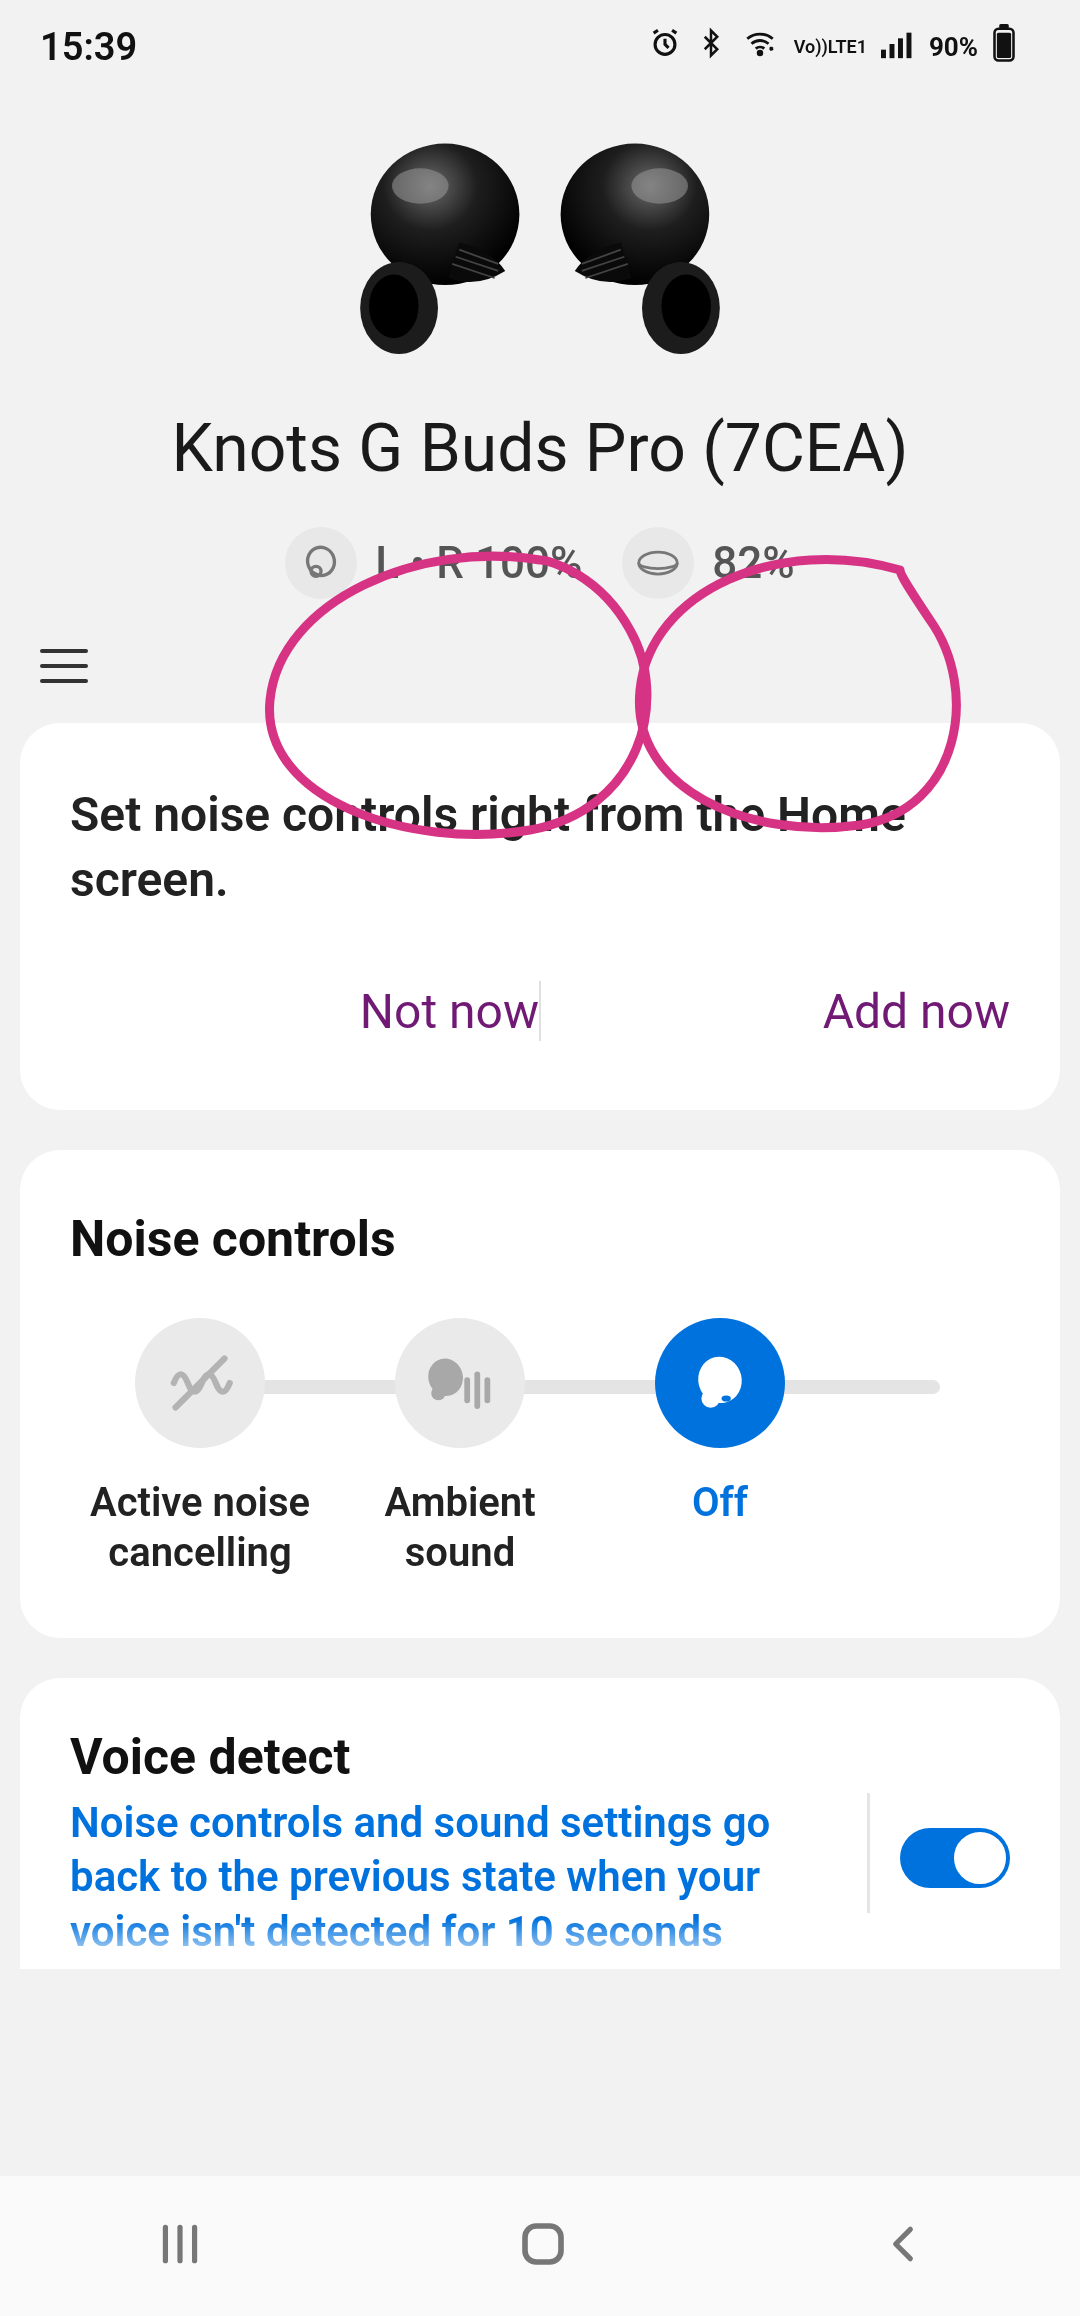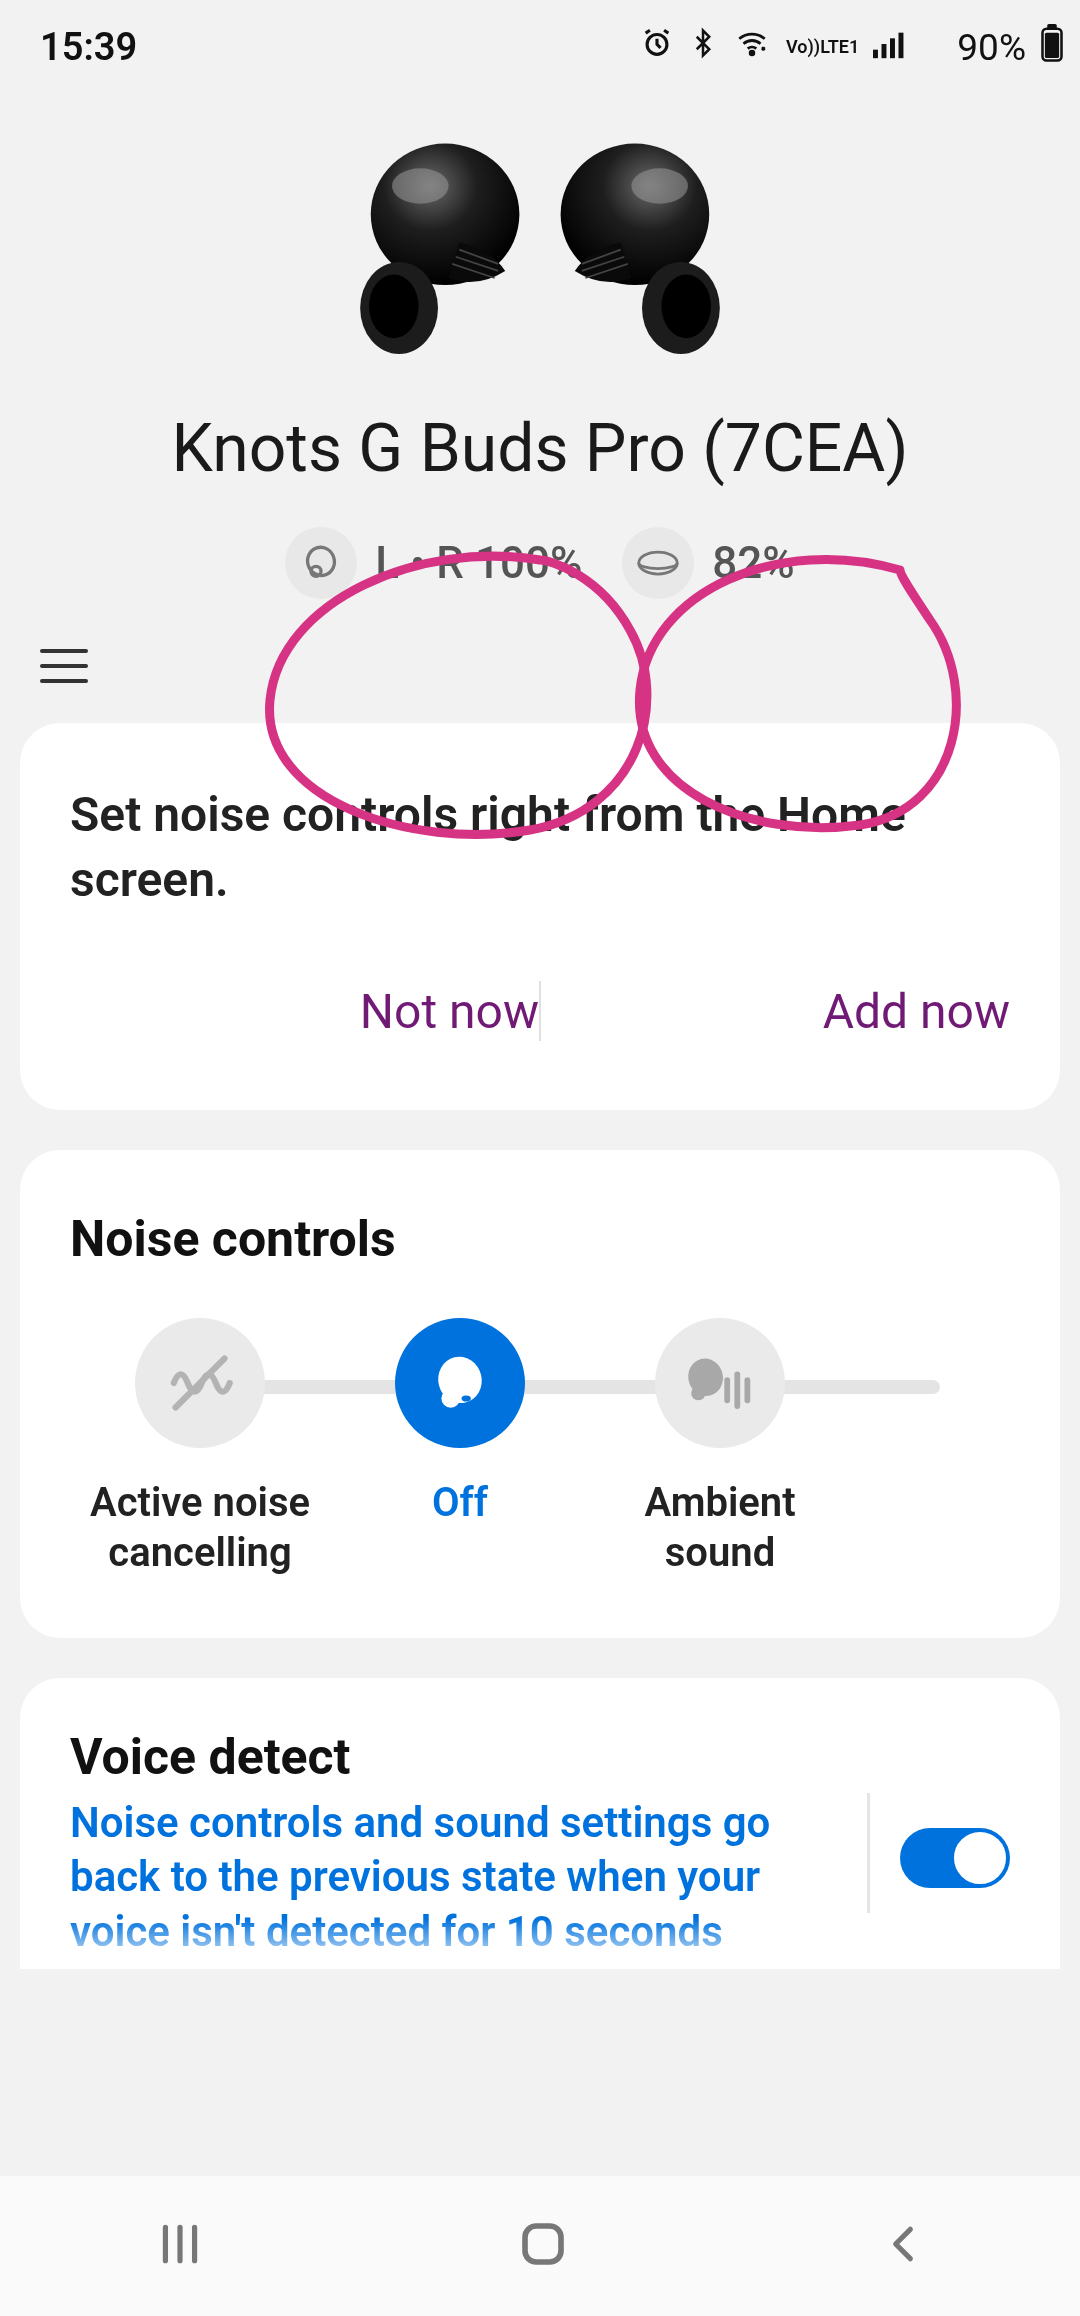--- a/index.html
+++ b/index.html
@@ -1,19 +1,19 @@
 <!DOCTYPE html>
 <html><head>
 <meta charset="utf-8">
 <style>
   * { box-sizing: border-box; margin: 0; padding: 0; }
   html, body { width: 1080px; height: 2316px; font-family: -apple-system, Roboto, "Segoe UI", sans-serif; background: #f2f2f2; overflow: hidden; }
-  .status-bar { display: flex; justify-content: space-between; align-items: center; padding: 24px 16px 10px 40px; font-size: 38px; font-weight: 600; color: #111; }
+  .status-bar { display: flex; justify-content: space-between; align-items: center; padding: 24px 64px 10px 40px; font-size: 38px; font-weight: 600; color: #111; }
   .status-right { display: flex; align-items: center; gap: 14px; font-size: 34px; font-weight: 500; }
-  .status-right .batt { font-size: 37px; font-weight: 400; margin-left: 36px; }
+  .status-right .batt { font-size: 26px; font-weight: 700; }
   .lte-stack { display:inline-flex; flex-direction:row; line-height:0.75; font-size:18px; font-weight:600; align-items:center;}
   .hero { text-align: center; padding-top: 60px; }
   .earbuds-wrap { display:flex; justify-content:center; gap:24px; margin-bottom:40px;}
   .bud { width: 180px; height: 230px; position: relative; }
   .bud svg { width:100%; height:100%; }
   .device-name { font-size: 66px; font-weight: 400; color:#1a1a1a; padding:0 30px;}
   .battery-row { display:flex; justify-content:center; align-items:center; gap:40px; margin-top:40px; font-size:44px; color:#555; font-weight:500;}
   .battery-pill { display:flex; align-items:center; gap:18px;}
   .pill-icon { width:72px; height:72px; border-radius:50%; background:#e8e8e8; display:flex; align-items:center; justify-content:center; color:#777;}
   .menu-bar { padding: 50px 40px 40px 40px; }
@@ -193,41 +193,41 @@
       <div class="noise-opt">
         <div class="noise-circle nc-gray">
           <svg width="70" height="70" viewBox="0 0 40 40" fill="none" stroke="#b3b3b3" stroke-width="3.5" stroke-linecap="round">
               <path d="M5 20 q4-10 8 0 t8 0 t8 0 t8 0"></path>
               <line x1="6" y1="34" x2="34" y2="6"></line>
             </svg>
         </div>
         <div class="noise-label nl-gray">Active noise cancelling</div>
       </div>
       <div class="noise-opt">
-        <div class="noise-circle nc-blue">
-          <svg width="62" height="62" viewBox="0 0 40 40">
-              <ellipse cx="20" cy="18" rx="14" ry="15" fill="#fff" transform="rotate(-14 20 18)"></ellipse>
-              <circle cx="14" cy="30" r="6" fill="#fff"></circle>
-              <ellipse cx="24" cy="30" rx="3" ry="2" fill="#0072de"></ellipse>
-            </svg>
-        </div>
-        <div class="noise-label nl-blue">Off</div>
-      </div>
-      <div class="noise-opt">
         <div class="noise-circle nc-gray">
           <svg width="72" height="60" viewBox="0 0 50 40" fill="#a8a8a8">
               <ellipse cx="15" cy="16" rx="12" ry="13" transform="rotate(-14 15 16)"></ellipse>
               <circle cx="10" cy="27" r="5"></circle>
               <rect x="28" y="16" width="4" height="18" rx="2"></rect>
               <rect x="35" y="12" width="4" height="26" rx="2"></rect>
               <rect x="42" y="16" width="4" height="18" rx="2"></rect>
             </svg>
         </div>
         <div class="noise-label nl-gray">Ambient sound</div>
       </div>
+      <div class="noise-opt">
+        <div class="noise-circle nc-blue">
+          <svg width="62" height="62" viewBox="0 0 40 40">
+              <ellipse cx="20" cy="18" rx="14" ry="15" fill="#fff" transform="rotate(-14 20 18)"></ellipse>
+              <circle cx="14" cy="30" r="6" fill="#fff"></circle>
+              <ellipse cx="24" cy="30" rx="3" ry="2" fill="#0072de"></ellipse>
+            </svg>
+        </div>
+        <div class="noise-label nl-blue">Off</div>
+      </div>
     </div>
   </div>
 
   <div class="voice-card">
     <div class="voice-row">
       <div class="voice-text">
         <div class="section-title" style="margin-bottom:8px;">Voice detect</div>
         <div class="voice-desc">Noise controls and sound settings go back to the previous state when your voice isn't detected for 10 seconds</div>
       </div>
       <div class="voice-divider"></div>

